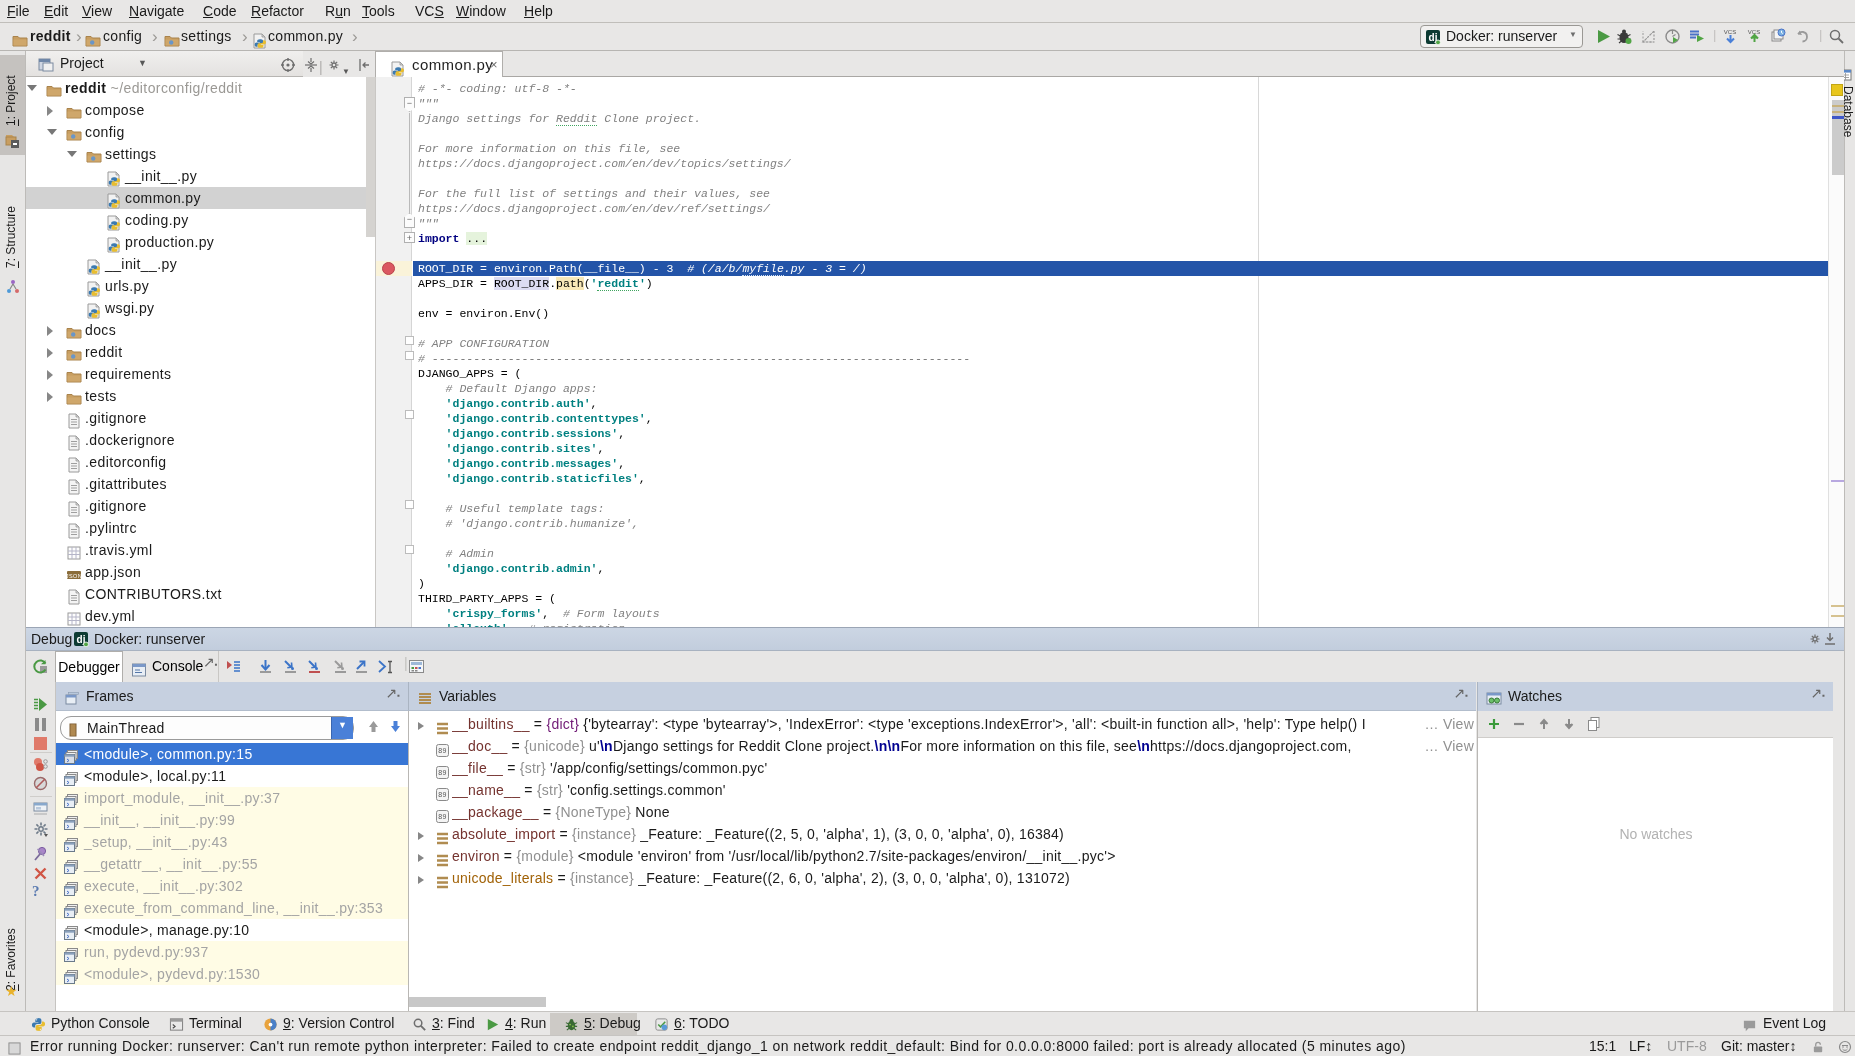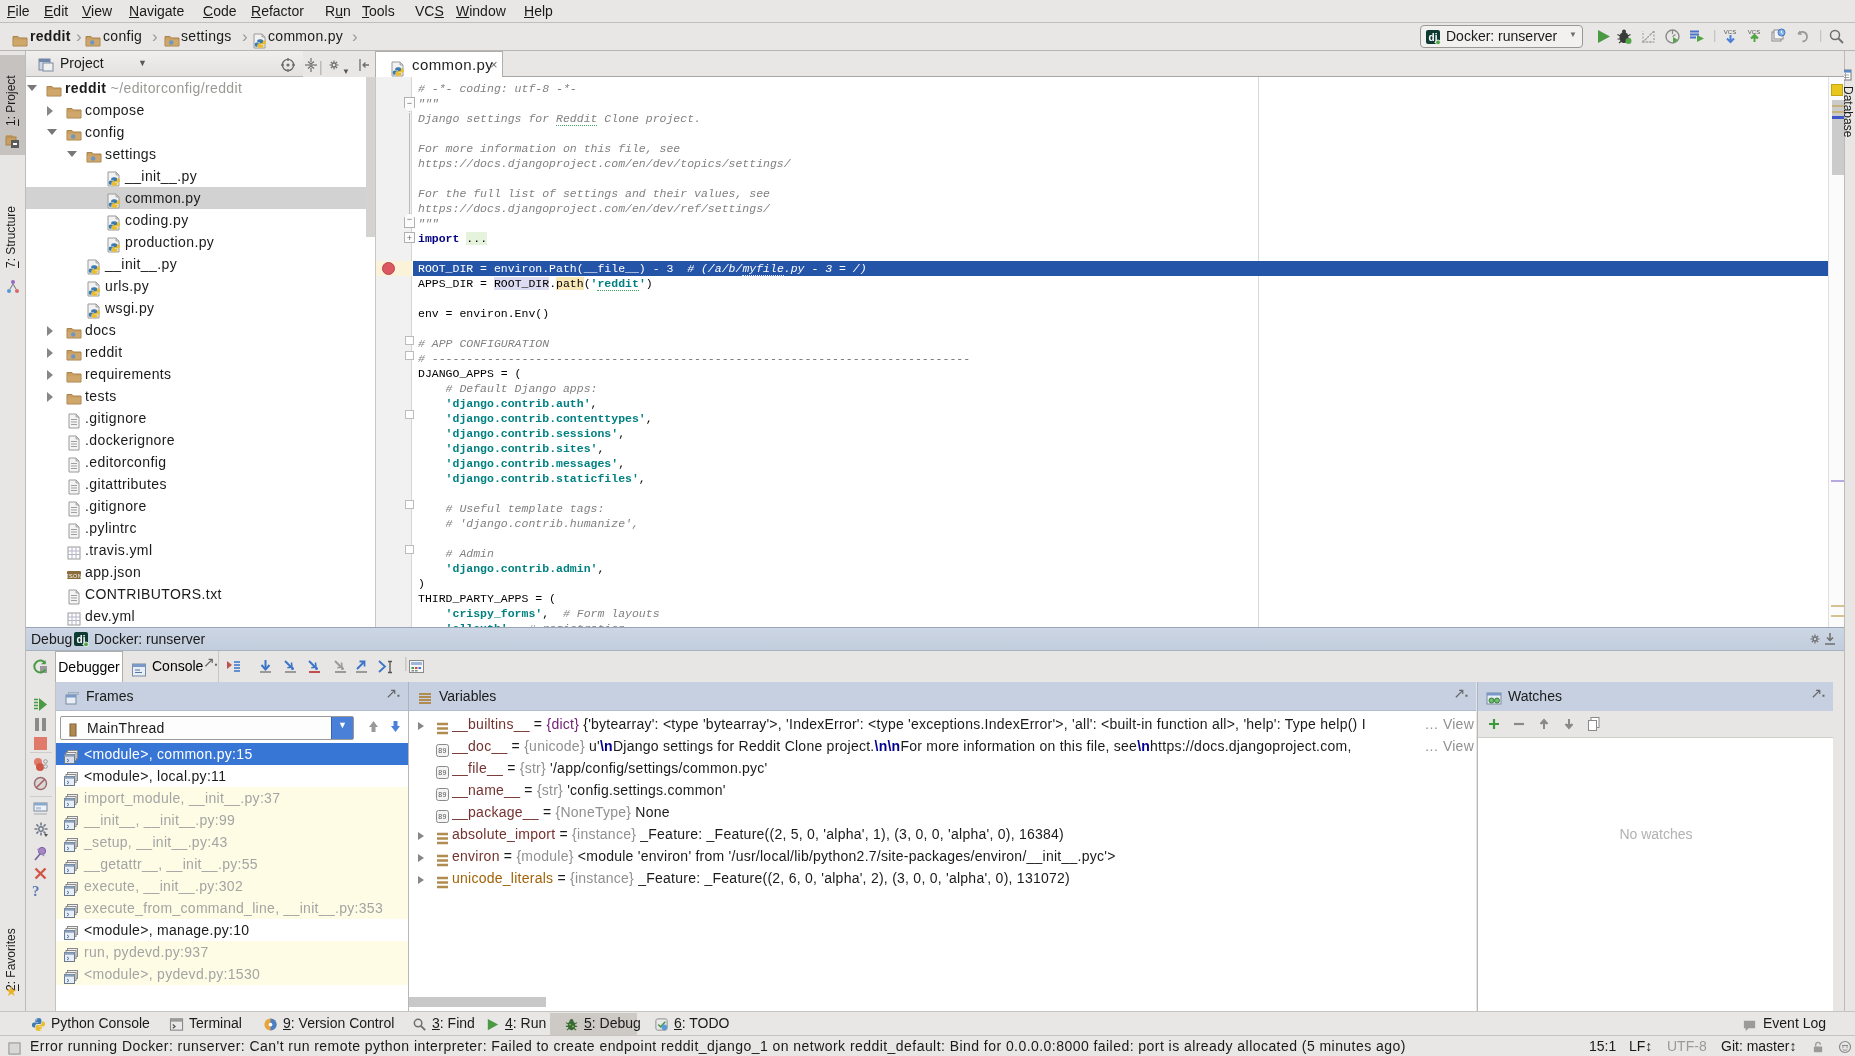--- a/index.html
+++ b/index.html
@@ -542,21 +542,21 @@
           <rect x="1" y="2" width="14" height="11" fill="#e8eef5" stroke="#7a8aa0"></rect>
           <rect x="1" y="2" width="14" height="2.5" fill="#7a98c8"></rect>
           <circle cx="5.5" cy="9.5" r="2.5" fill="#6abf69" stroke="#3a7a3a"></circle>
           <circle cx="11" cy="9.5" r="2.5" fill="#6abf69" stroke="#3a7a3a"></circle>
           <path d="M8 9.5h.5" stroke="#3a7a3a"></path>
         </svg></span>
 <span style="position:absolute;left:30px">Watches</span>
 <span style="position:absolute;right:8px;top:-3px;color:#666">↗<span style="font-size:8px">▪</span></span>
 </div>
 <div class="abs" style="left:30px;top:83px;width:352px;height:300px;background:#fff;overflow:hidden;color:#1a1a1a;letter-spacing:0.3px">
-<div class="abs" style="left:4px;top:5px;width:294px;height:24px;background:#fdfdfd;border:1px solid #9a9a9a;border-radius:2px;line-height:22px">
+<div class="abs" style="left:4px;top:5px;width:294px;height:24px;background:#fdfdfd;border:1px solid #9a9a9a;border-radius:11px;line-height:22px">
 <span style="position:absolute;left:5px;top:4px"><svg width="14" height="14" viewBox="0 0 14 14">
             <rect x="4" y="1" width="6" height="12" fill="#c89e61" stroke="#7a5a30"></rect>
             <path d="M4 3h6M4 5h6M4 7h6M4 9h6M4 11h6" stroke="#8a6a3a" stroke-width=".8"></path>
           </svg></span>
 <span style="position:absolute;left:26px">MainThread</span>
 <div class="abs" style="right:0;top:0;width:22px;height:22px;background:#4a80d8;border-left:1px solid #3a66b0">
           <span style="position:absolute;left:6px;top:-3px;color:#fff;font-size:9px">▼</span>
         </div>
 </div>
 <span style="position:absolute;left:310px;top:8px"><svg width="15" height="15" viewBox="0 0 15 15">

